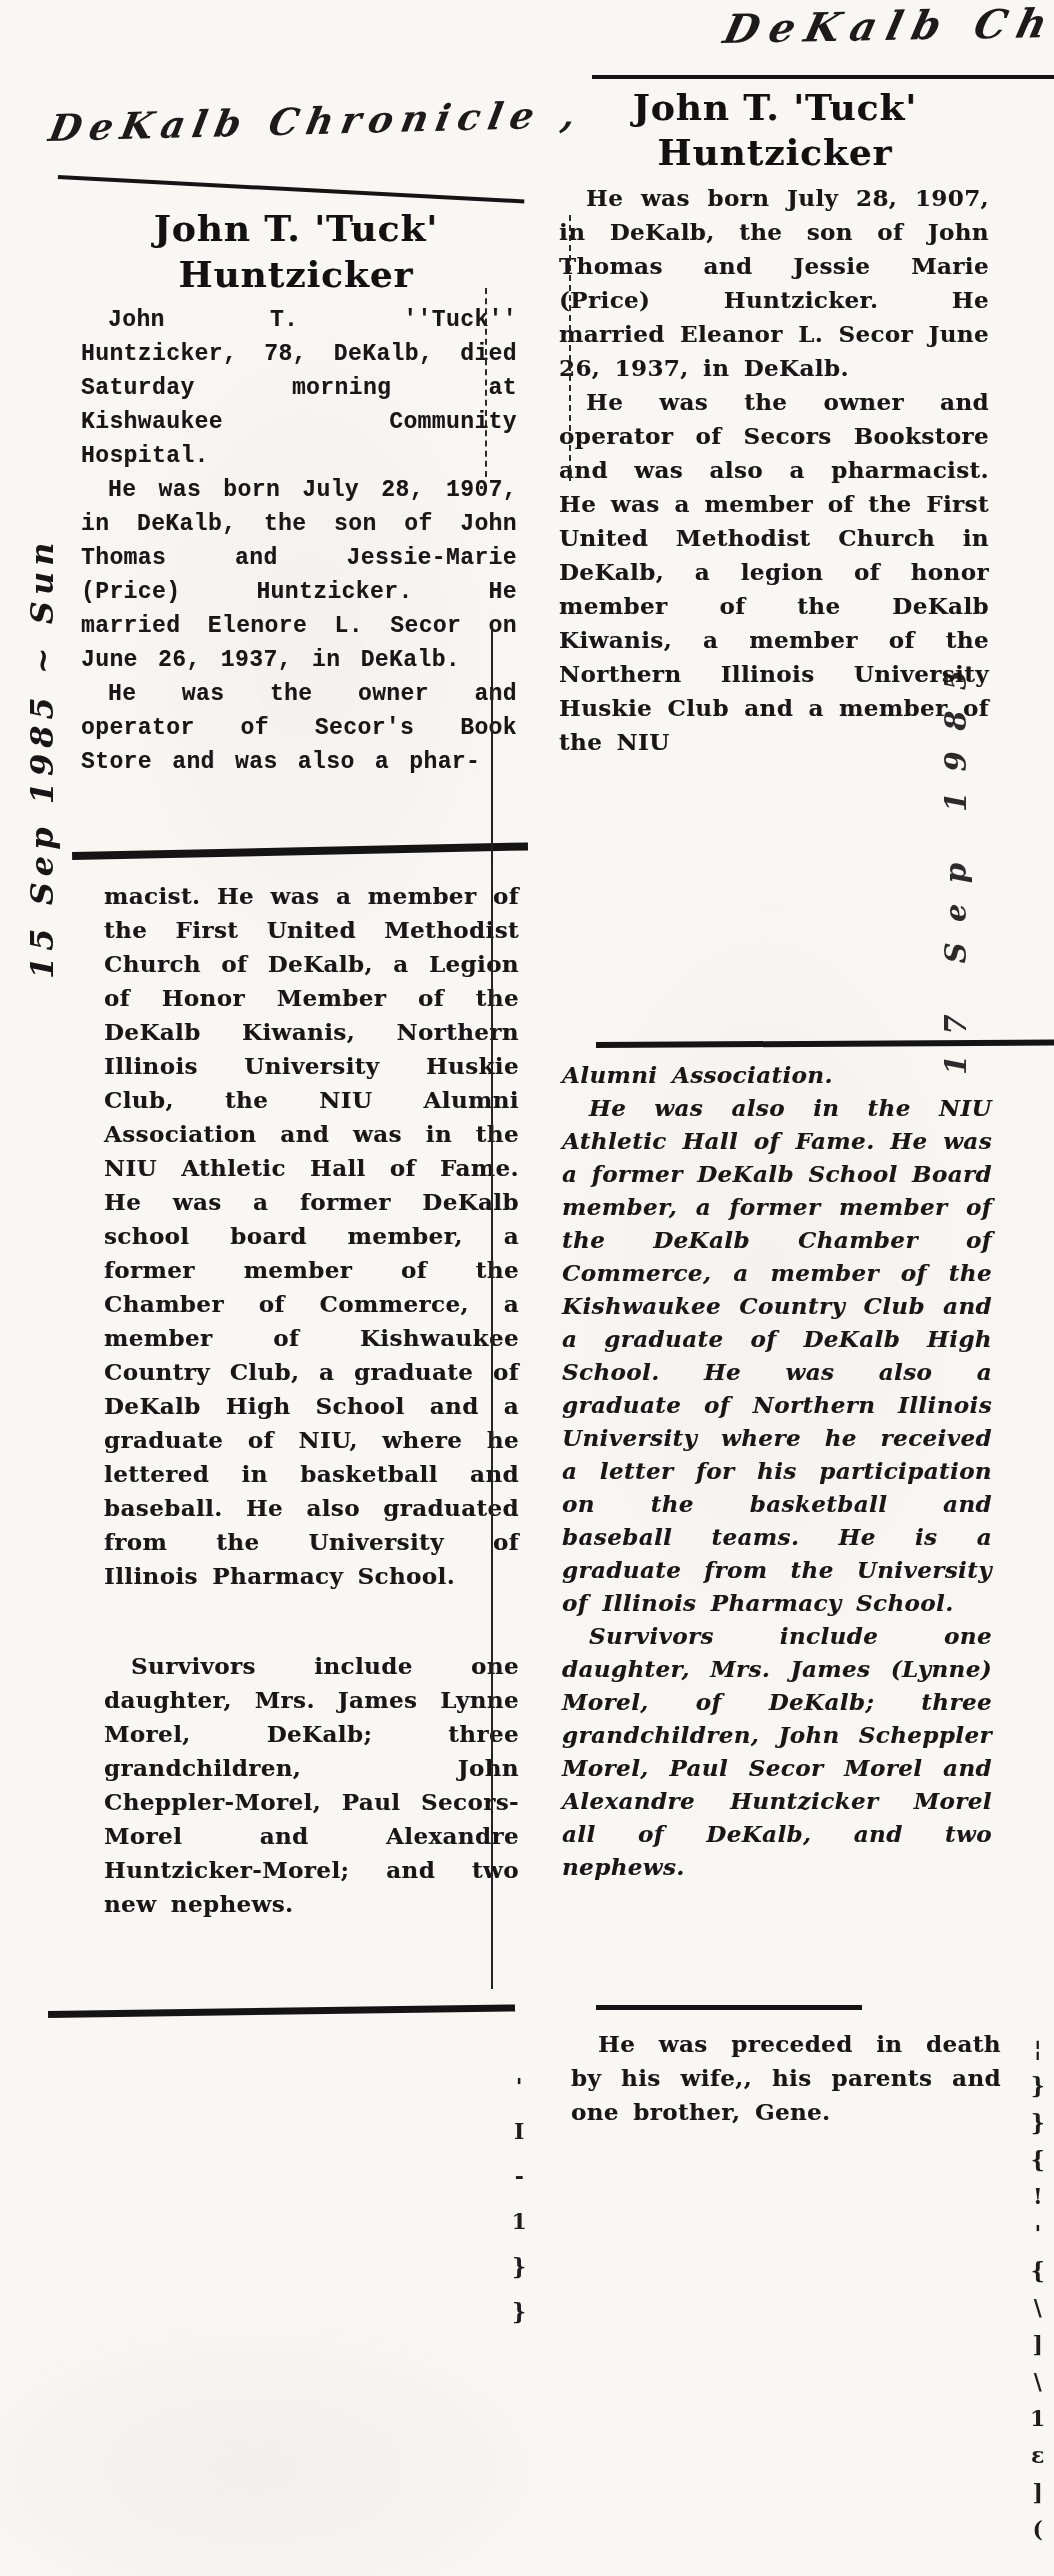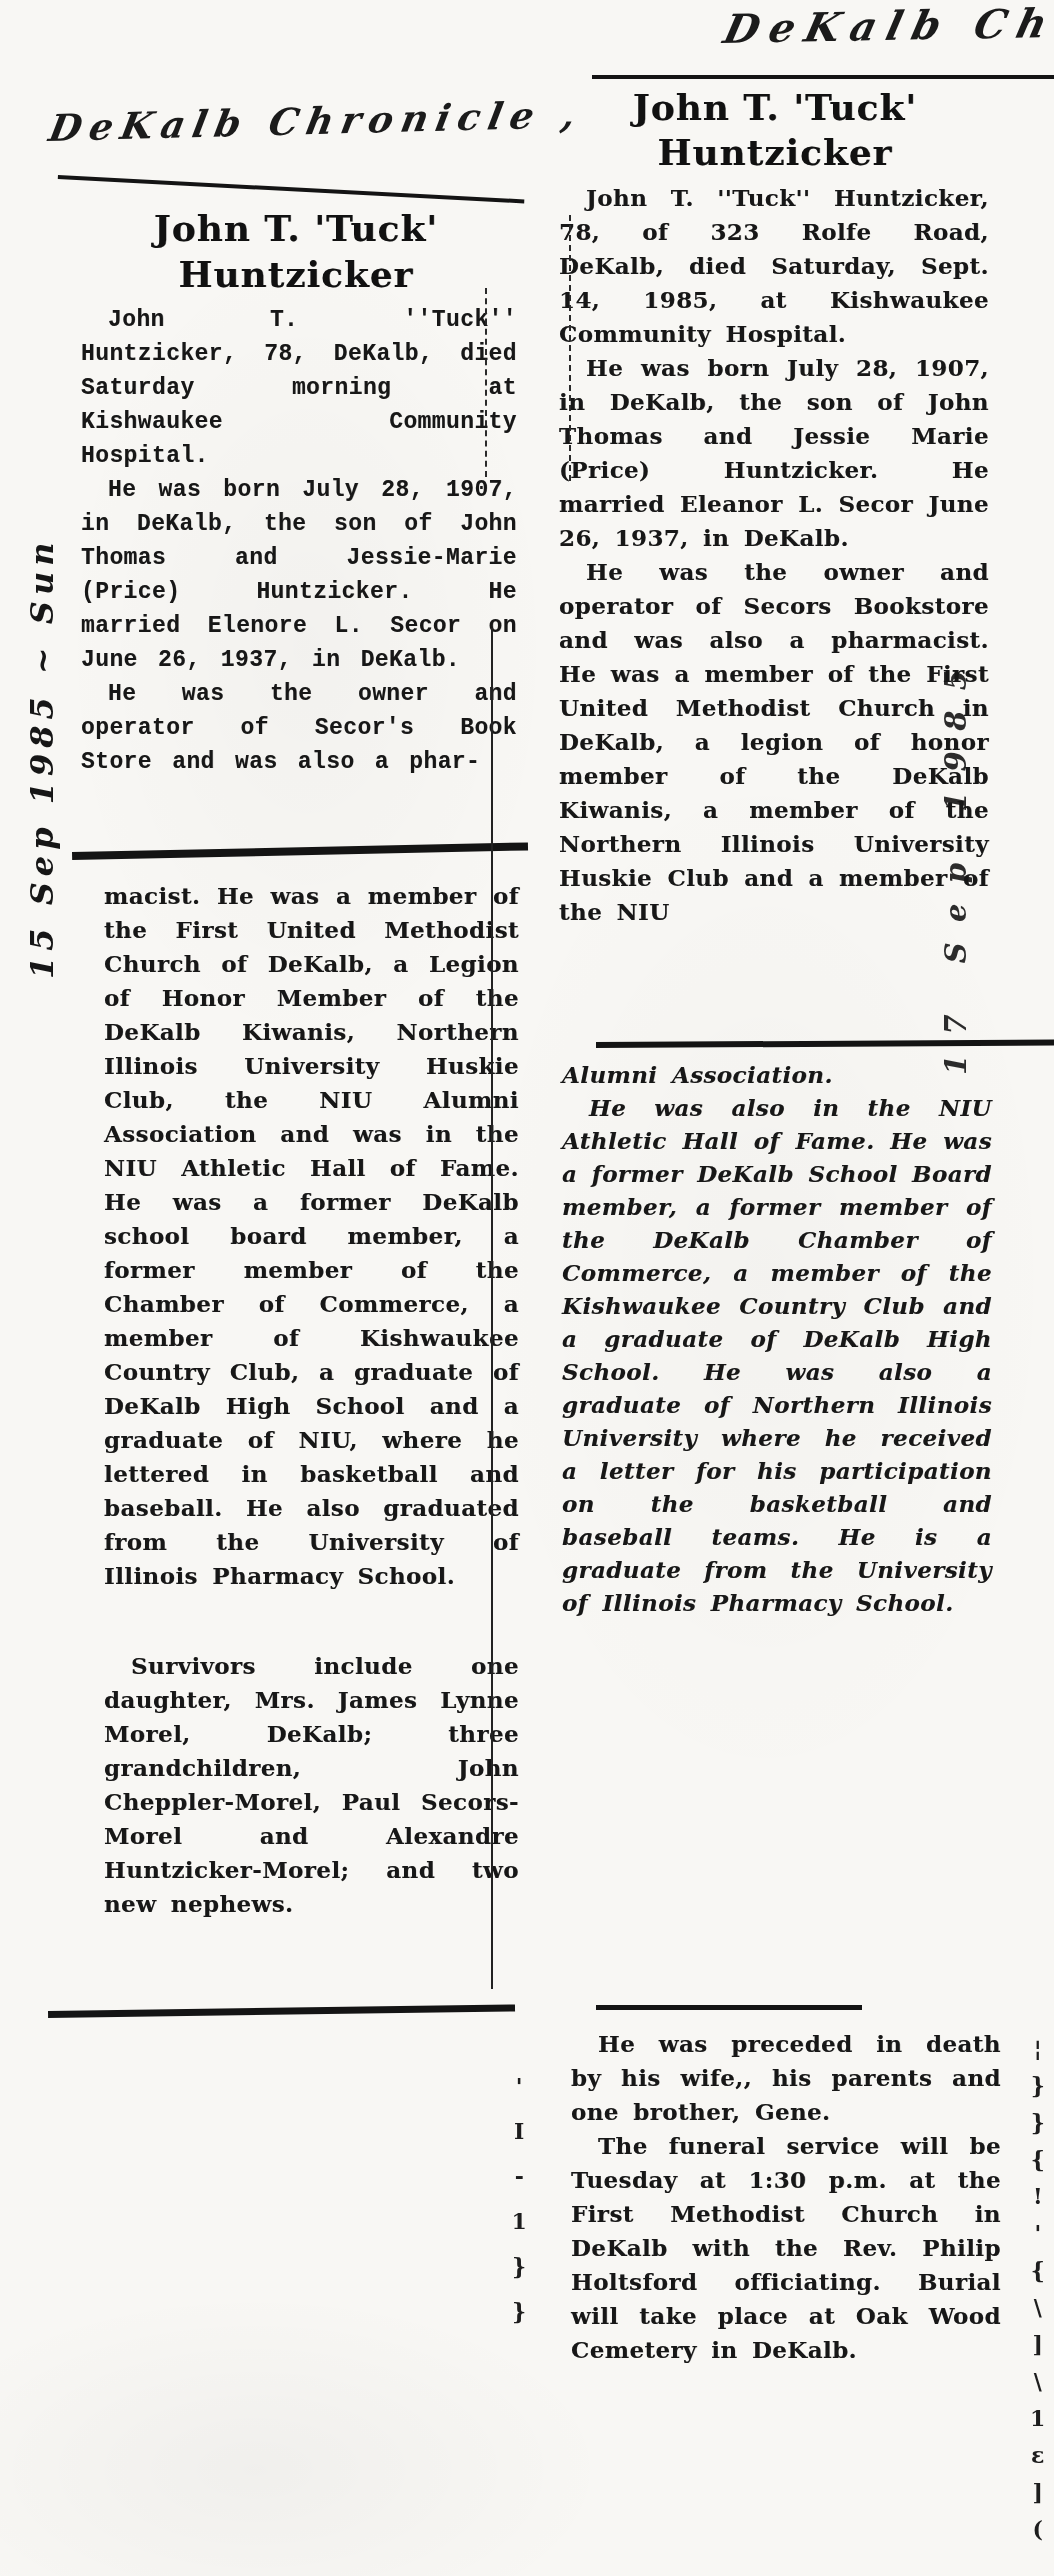--- a/index.html
+++ b/index.html
@@ -97,37 +97,36 @@
 }</div>
 
   <div class="abs handwriting hw-right" style="left:726px;top:1.7px;">DeKalb Chronicle</div>
 
   <div class="abs rule" style="left:592px;top:75px;width:462px;height:4.3px;"></div>
 
   <div class="abs headline" style="left:560px;top:88px;width:430px;">John T. 'Tuck'</div>
   <div class="abs headline" style="left:560px;top:133px;width:430px;">Huntzicker</div>
 
   <div class="abs body-col" style="left:559px;top:181px;width:430px;">
-    <p class="indent">John T. ''Tuck'' Huntzicker, 78, of 323 Rolfe Road, DeKalb, died Saturday, Sept. 14, 1985, at Kishwaukee Community Hospital.</p>
     <p class="indent">He was born July 28, 1907, in DeKalb, the son of John Thomas and Jessie Marie (Price) Huntzicker. He married Eleanor L. Secor June 26, 1937, in DeKalb.</p>
     <p class="indent">He was the owner and operator of Secors Bookstore and was also a pharmacist. He was a member of the First United Methodist Church in DeKalb, a legion of honor member of the DeKalb Kiwanis, a member of the Northern Illinois University Huskie Club and a member of the NIU</p>
   </div>
 
   <div class="abs rule" style="left:596px;top:1042px;width:458px;height:6px;transform:rotate(-0.3deg);transform-origin:0 0;"></div>
 
   <div class="abs body-col" style="left:562px;top:1058px;width:430px;line-height:33px;font-style:italic;">
     <p>Alumni Association.</p>
     <p class="indent">He was also in the NIU Athletic Hall of Fame. He was a former DeKalb School Board member, a former member of the DeKalb Chamber of Commerce, a member of the Kishwaukee Country Club and a graduate of DeKalb High School. He was also a graduate of Northern Illinois University where he received a letter for his participation on the basketball and baseball teams. He is a graduate from the University of Illinois Pharmacy School.</p>
+    <p class="indent">Survivors include one daughter, Mrs. James (Lynne) Morel, of DeKalb; three grandchildren, John Scheppler Morel, Paul Secor Morel and Alexandre Huntzicker Morel all of DeKalb, and two nephews.</p>
   </div>
 
   <div class="abs rule" style="left:596px;top:2005px;width:266px;height:5.1px;"></div>
 
   <div class="abs body-col" style="left:571px;top:2027px;width:430px;line-height:34px;">
     <p class="indent">He was preceded in death by his wife,, his parents and one brother, Gene.</p>
-    <p class="indent">The funeral service will be Tuesday at 1:30 p.m. at the First Methodist Church in DeKalb with the Rev. Philip Holtsford officiating. Burial will take place at Oak Wood Cemetery in DeKalb.</p>
   </div>
 
   <div class="abs vdash" style="left:569px;top:215px;height:266px;width:0;"></div>
 
   <div class="abs margin-note sparse" style="left:938px;top:1075px;width:864px;height:51px;">17 Sep 1985</div>
 
   <div class="abs frag" style="left:1025px;top:2030px;width:25.5px;">¦
 }
 }
 {

